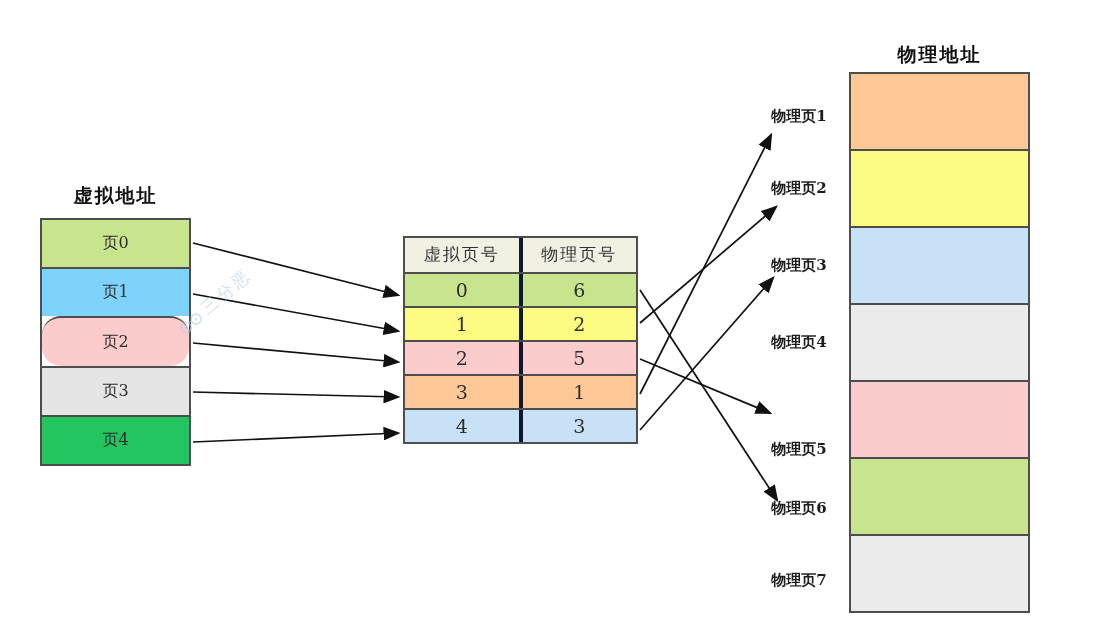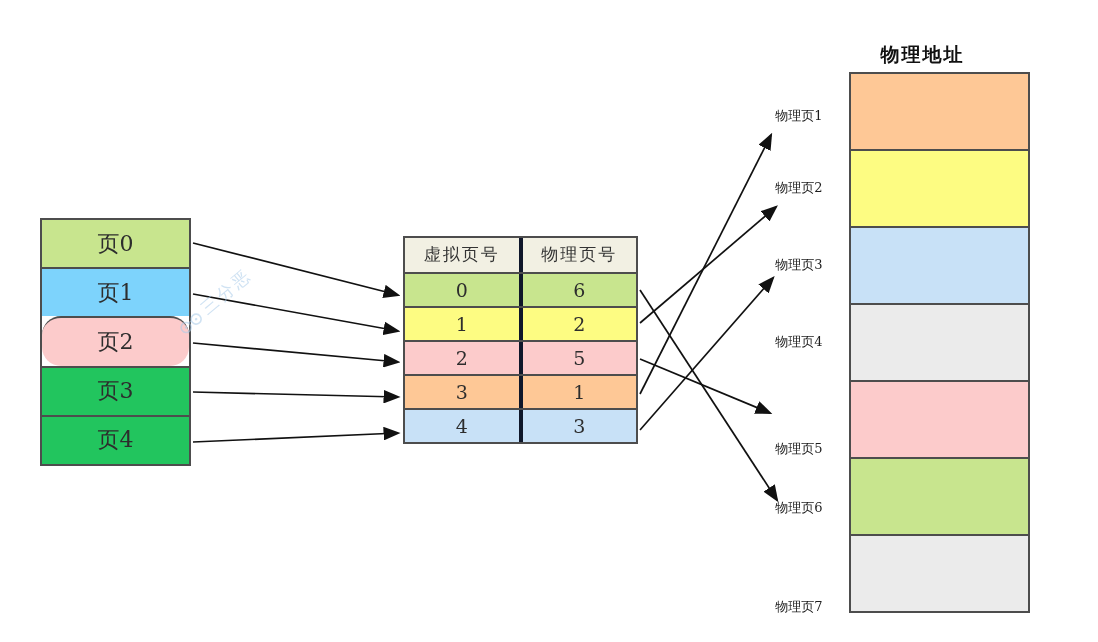--- a/index.html
+++ b/index.html
@@ -12,21 +12,21 @@
     text-align:center; letter-spacing:2px; white-space:nowrap;
   }
   
   .vstack {
     position:absolute; left:40px; top:218px; width:151px; height:248px;
     border:2px solid #4d4d4d; box-sizing:border-box;
     display:flex; flex-direction:column;
   }
   .vrow {
     flex:1; display:flex; align-items:center; justify-content:center;
-    font-size:22px; color:#2d2d2d; border-top:2px solid #4d4d4d;
+    font-size:16px; color:#2d2d2d; border-top:2px solid #4d4d4d;
   }
   .vrow:first-child { border-top:none; }
   
   .ptable {
     position:absolute; left:403px; top:236px; width:235px; height:208px;
     border:2px solid #4d4d4d; box-sizing:border-box;
     display:flex; flex-direction:column;
   }
   .prow { display:flex; flex:35 1 0; border-top:2px solid #4d4d4d; min-height:0; }
   .prow.header { flex:37 1 0; border-top:none; }
@@ -39,50 +39,51 @@
   
   .phys {
     position:absolute; left:849px; top:72px; width:181px; height:541px;
     border:2px solid #4d4d4d; box-sizing:border-box;
     display:flex; flex-direction:column;
   }
   .phys-row { flex:1; border-top:2px solid #4d4d4d; }
   .phys-row:first-child { border-top:none; }
   .phys-label {
     position:absolute; left:758px; width:82px; text-align:center;
-    font-size:13px; color:#1d1d1d; white-space:nowrap;
+    font-size:15px; color:#1d1d1d; white-space:nowrap;font-weight:bold;
   }
   
   #arrows-svg { position:absolute; left:0; top:0; pointer-events:none; }
   
   .watermark {
     position:absolute; left:188px; top:316px; width:130px;
     display:flex; align-items:center; gap:4px;
     transform:rotate(-40deg); transform-origin:left bottom;
     opacity:0.55; font-size:17px; letter-spacing:3px;
   }
 </style>
 </head>
 <body>
 
 <div class="canvas">
 
-  <div class="col-title" style="left:832px; top:42px; width:181px;">物理地址</div>
+  <div class="col-title" style="left:40px; top:183px; width:151px;">虚拟地址</div>
+  <div class="col-title" style="left:849px; top:42px; width:181px;">物理地址</div>
 
   <div class="vstack">
     <div class="vrow" style="background-color: rgb(200, 229, 142);">
       <span>页0</span>
     </div>
     <div class="vrow" style="background-color: #7dd3fc;">
       <span>页1</span>
     </div>
     <div class="vrow" style="background-color: rgb(252, 203, 203); border-radius: 19px;">
       <span>页2</span>
     </div>
-    <div class="vrow" style="background-color: #22c55e;">
+    <div class="vrow" style="background-color: #e5e5e5;">
       <span>页3</span>
     </div>
     <div class="vrow" style="background-color: #22c55e;">
       <span>页4</span>
     </div>
   </div>
 
   <div class="ptable">
     <div class="prow header" style="background-color: rgb(242, 240, 227);">
       <div class="pcell">虚拟页号</div>
@@ -119,21 +120,21 @@
     <div class="phys-row" style="background-color: rgb(200, 229, 142);"></div>
     <div class="phys-row" style="background-color: rgb(235, 235, 235);"></div>
   </div>
 
   <div class="phys-label" style="top:107px;">物理页1</div>
   <div class="phys-label" style="top:179px;">物理页2</div>
   <div class="phys-label" style="top:256px;">物理页3</div>
   <div class="phys-label" style="top:333px;">物理页4</div>
   <div class="phys-label" style="top:422px;margin-top:18px;">物理页5</div>
   <div class="phys-label" style="top:499px;">物理页6</div>
-  <div class="phys-label" style="top:598px;">物理页7</div>
+  <div class="phys-label" style="top:571px;">物理页7</div>
 
   <svg id="arrows-svg" width="1098" height="642">
     <defs>
       <marker id="arrowhead" markerWidth="10" markerHeight="8" refX="8.5" refY="4" orient="auto">
         <polygon points="0 0, 10 4, 0 8" fill="#111111"></polygon>
       </marker>
     </defs>
   <line x1="193" y1="243" x2="398" y2="295" stroke="#111111" stroke-width="1.7" marker-end="url(#arrowhead)"></line>
       <line x1="193" y1="294" x2="398" y2="331" stroke="#111111" stroke-width="1.7" marker-end="url(#arrowhead)"></line>
       <line x1="193" y1="343" x2="398" y2="362" stroke="#111111" stroke-width="1.7" marker-end="url(#arrowhead)"></line>

